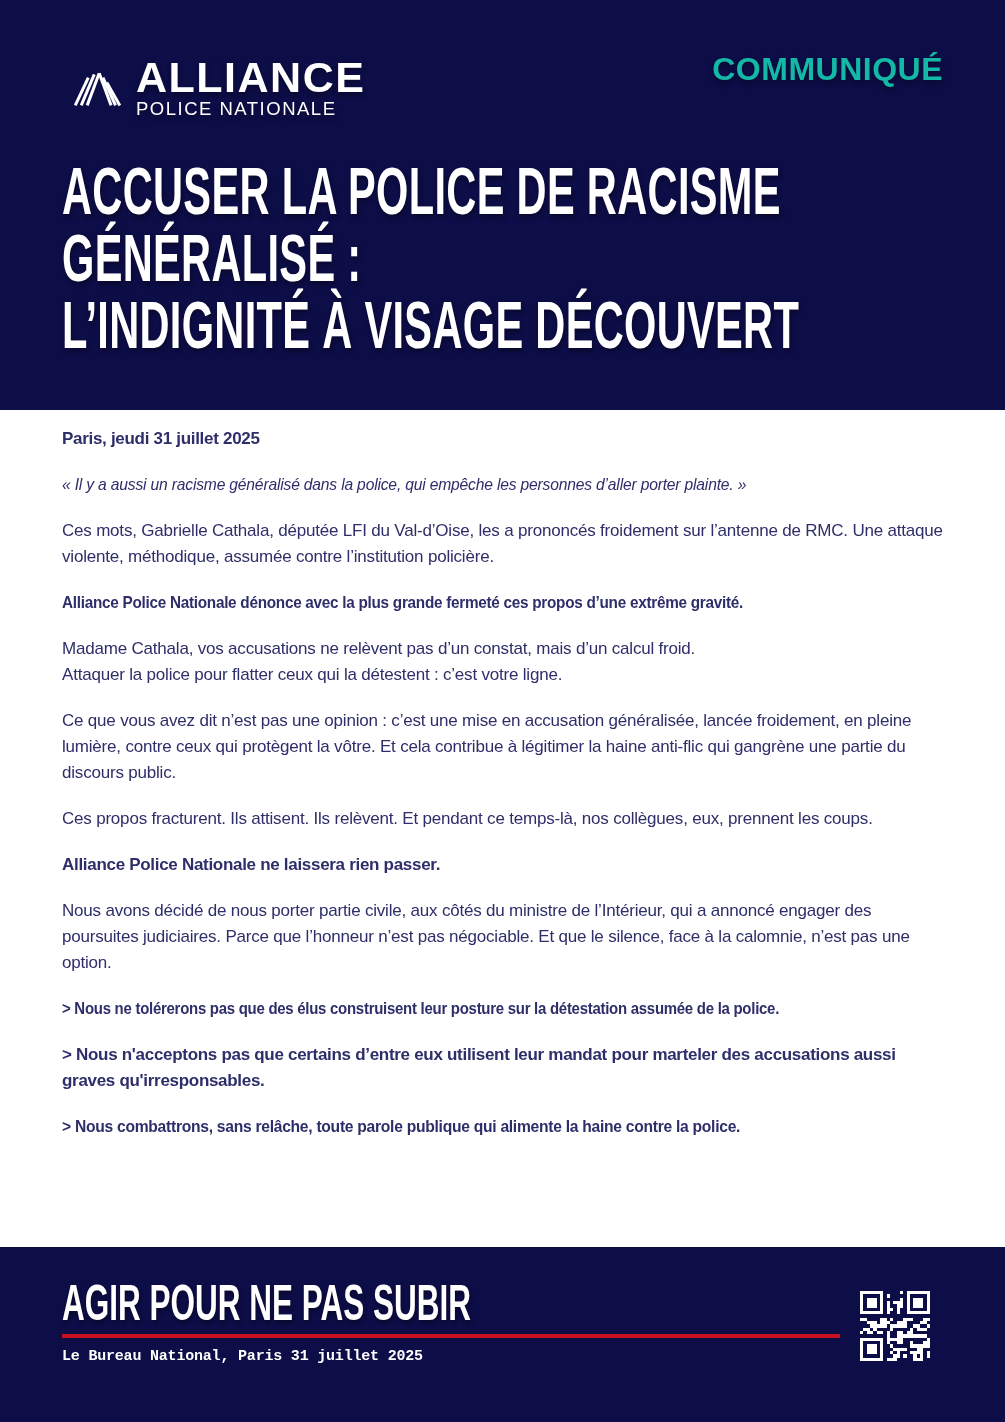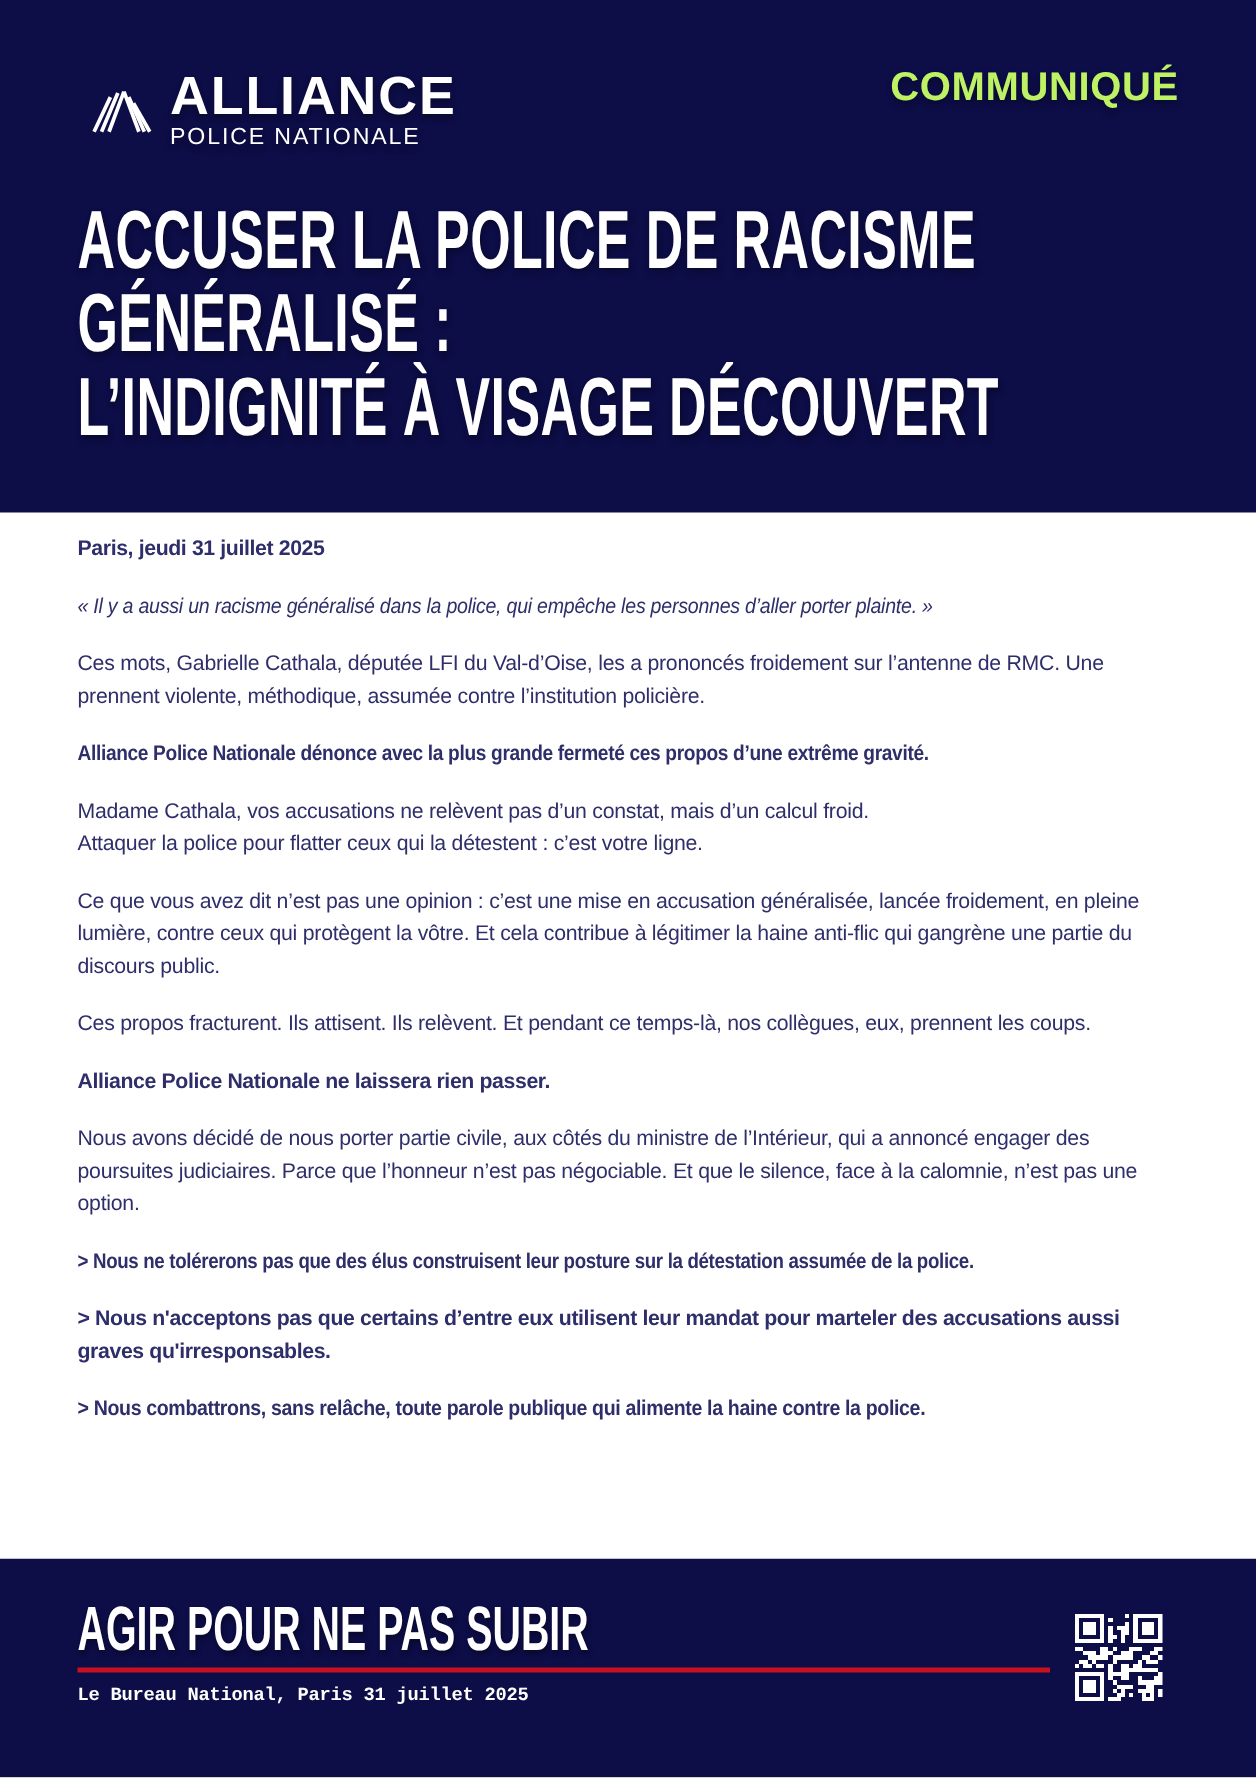--- a/index.html
+++ b/index.html
@@ -10,21 +10,21 @@
   }
   
   .masthead{position:absolute;top:0;left:0;width:100%;height:410px;background:var(--navy,#0d0d47);}
   .brand{position:absolute;left:72px;top:56px;display:flex;align-items:center;}
   .logo-mark{width:50px;height:64px;margin-right:14px;}
   .logo-mark svg{display:block;width:100%;height:100%;}
   .brand-text{color:#fff;text-shadow:0 3px 5px rgba(0,0,0,.35);}
   .brand-name{font-size:43px;font-weight:bold;letter-spacing:1.5px;line-height:40px;}
   .brand-sub{font-size:18.5px;font-weight:normal;letter-spacing:1.5px;line-height:22px;margin-top:1px;}
   .press-label{
-    position:absolute;right:62px;top:52px;text-align:right;color:#bef264;
+    position:absolute;right:62px;top:52px;text-align:right;color:#14b8a6;
     font-size:32px;font-weight:bold;line-height:34px;letter-spacing:.5px;
     text-shadow:0 3px 5px rgba(0,0,0,.35);
   }
   .headline{
     position:absolute;left:62px;top:158px;margin:0;color:#fff;
     font-size:66px;line-height:67px;font-weight:bold;letter-spacing:.5px;
     text-shadow:2px 3px 6px rgba(0,0,0,.35);
   }
   .hl-line{display:block;white-space:nowrap;transform:scaleX(.63);transform-origin:0 50%;}
   
@@ -80,21 +80,21 @@
     <h1 class="headline">
       <span class="hl-line">ACCUSER LA POLICE DE RACISME</span>
       <span class="hl-line">GÉNÉRALISÉ :</span>
       <span class="hl-line">L’INDIGNITÉ À VISAGE DÉCOUVERT</span>
     </h1>
   </header>
 
   <main class="doc-body">
     <p class="p bold">Paris, jeudi 31 juillet 2025</p>
     <p class="p quote oneline sx92">« Il y a aussi un racisme généralisé dans la police, qui empêche les personnes d’aller porter plainte. »</p>
-    <p class="p">Ces mots, Gabrielle Cathala, députée LFI du Val-d’Oise, les a prononcés froidement sur l’antenne de RMC. Une prennent violente, méthodique, assumée contre l’institution policière.</p>
+    <p class="p">Ces mots, Gabrielle Cathala, députée LFI du Val-d’Oise, les a prononcés froidement sur l’antenne de RMC. Une attaque violente, méthodique, assumée contre l’institution policière.</p>
     <p class="p bold oneline sx90">Alliance Police Nationale dénonce avec la plus grande fermeté ces propos d’une extrême gravité.</p>
     <p class="p tight">Madame Cathala, vos accusations ne relèvent pas d’un constat, mais d’un calcul froid.</p>
     <p class="p">Attaquer la police pour flatter ceux qui la détestent : c’est votre ligne.</p>
     <p class="p">Ce que vous avez dit n’est pas une opinion : c’est une mise en accusation généralisée, lancée froidement, en pleine lumière, contre ceux qui protègent la vôtre. Et cela contribue à légitimer la haine anti-flic qui gangrène une partie du discours public.</p>
     <p class="p">Ces propos fracturent. Ils attisent. Ils relèvent. Et pendant ce temps-là, nos collègues, eux, prennent les coups.</p>
     <p class="p bold">Alliance Police Nationale ne laissera rien passer.</p>
     <p class="p">Nous avons décidé de nous porter partie civile, aux côtés du ministre de l’Intérieur, qui a annoncé engager des poursuites judiciaires. Parce que l’honneur n’est pas négociable. Et que le silence, face à la calomnie, n’est pas une option.</p>
     <p class="p bold oneline sx88">&gt; Nous ne tolérerons pas que des élus construisent leur posture sur la détestation assumée de la police.</p>
     <p class="p bold">&gt; Nous n'acceptons pas que certains d’entre eux utilisent leur mandat pour marteler des accusations aussi graves qu'irresponsables.</p>
     <p class="p bold oneline sx92">&gt; Nous combattrons, sans relâche, toute parole publique qui alimente la haine contre la police.</p>

